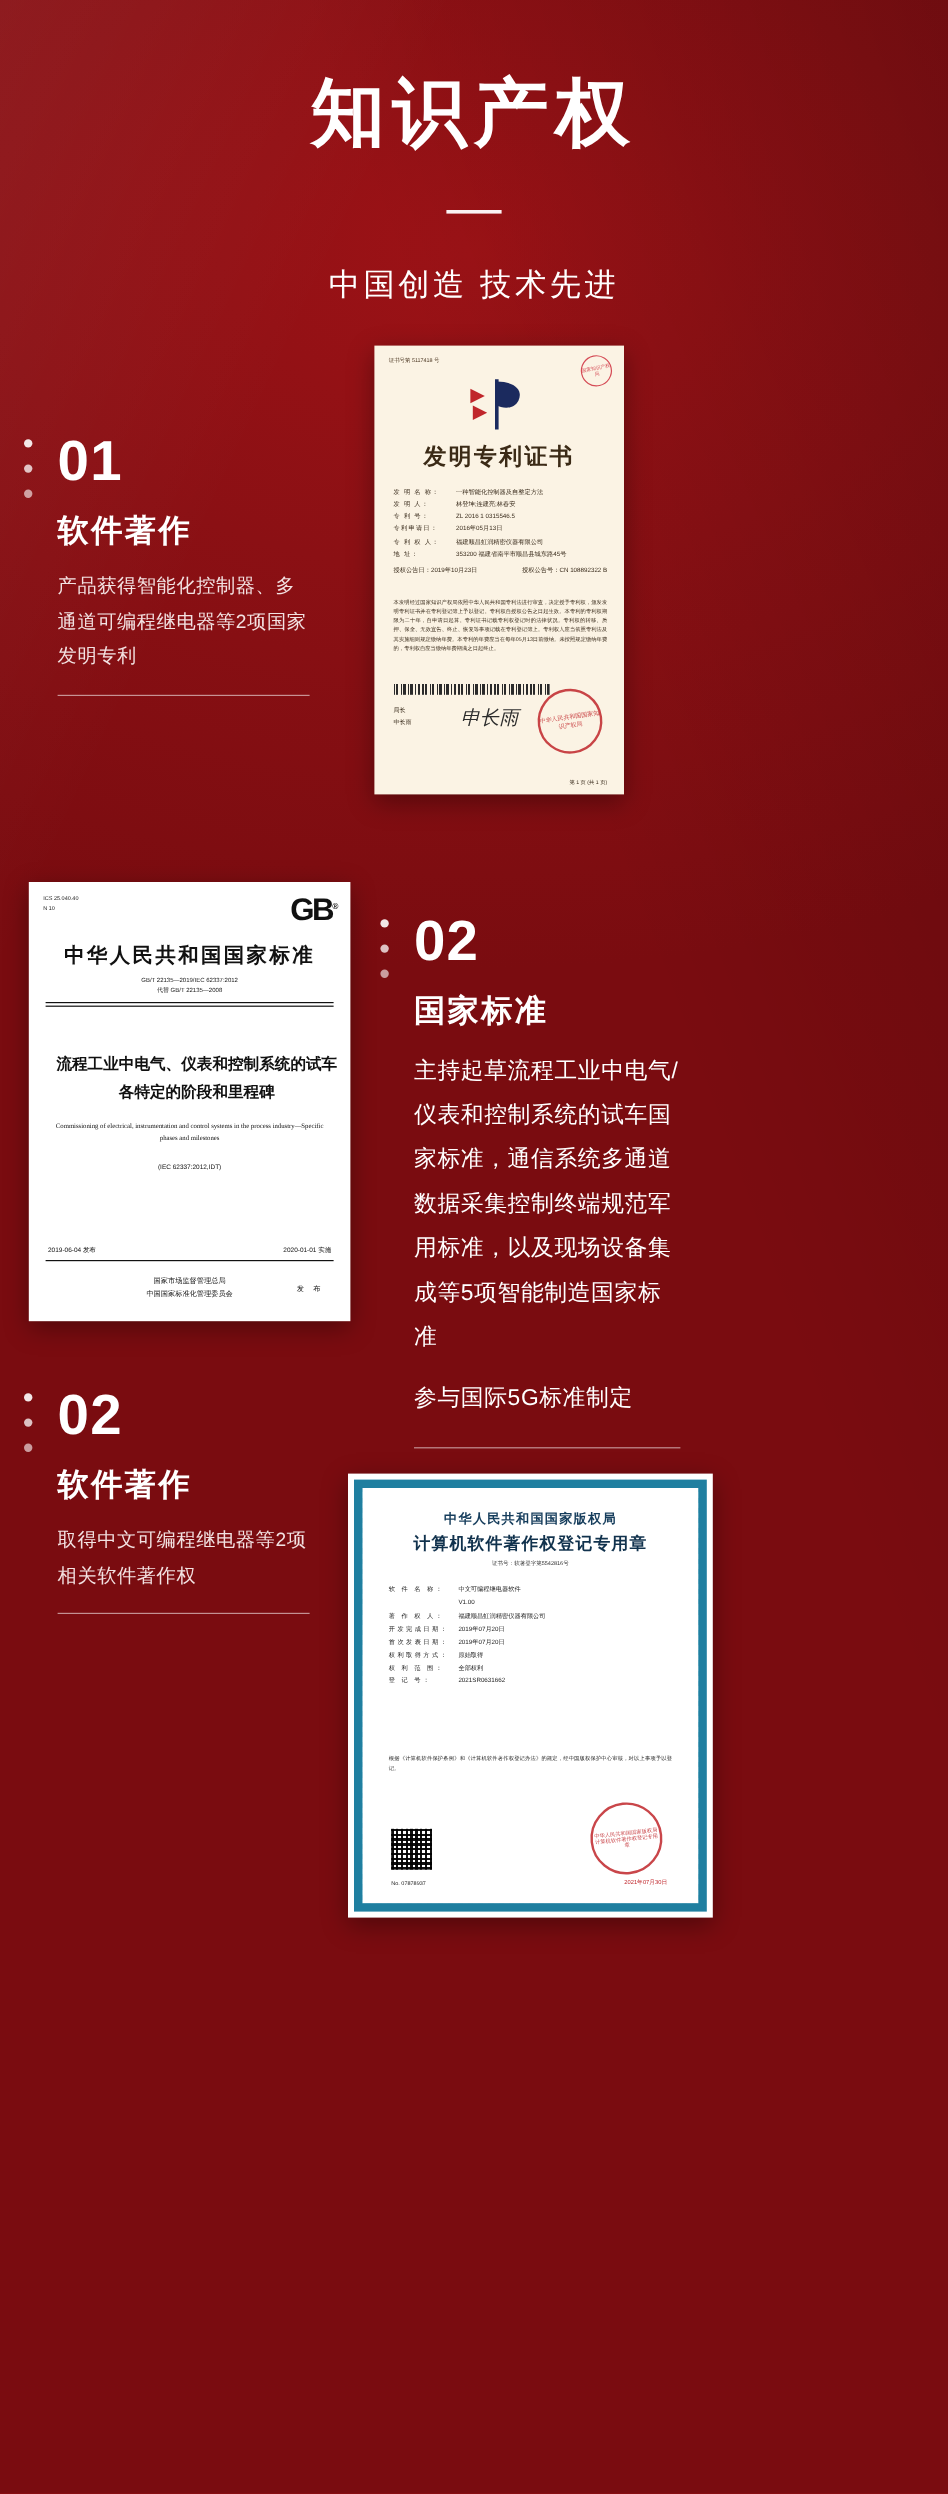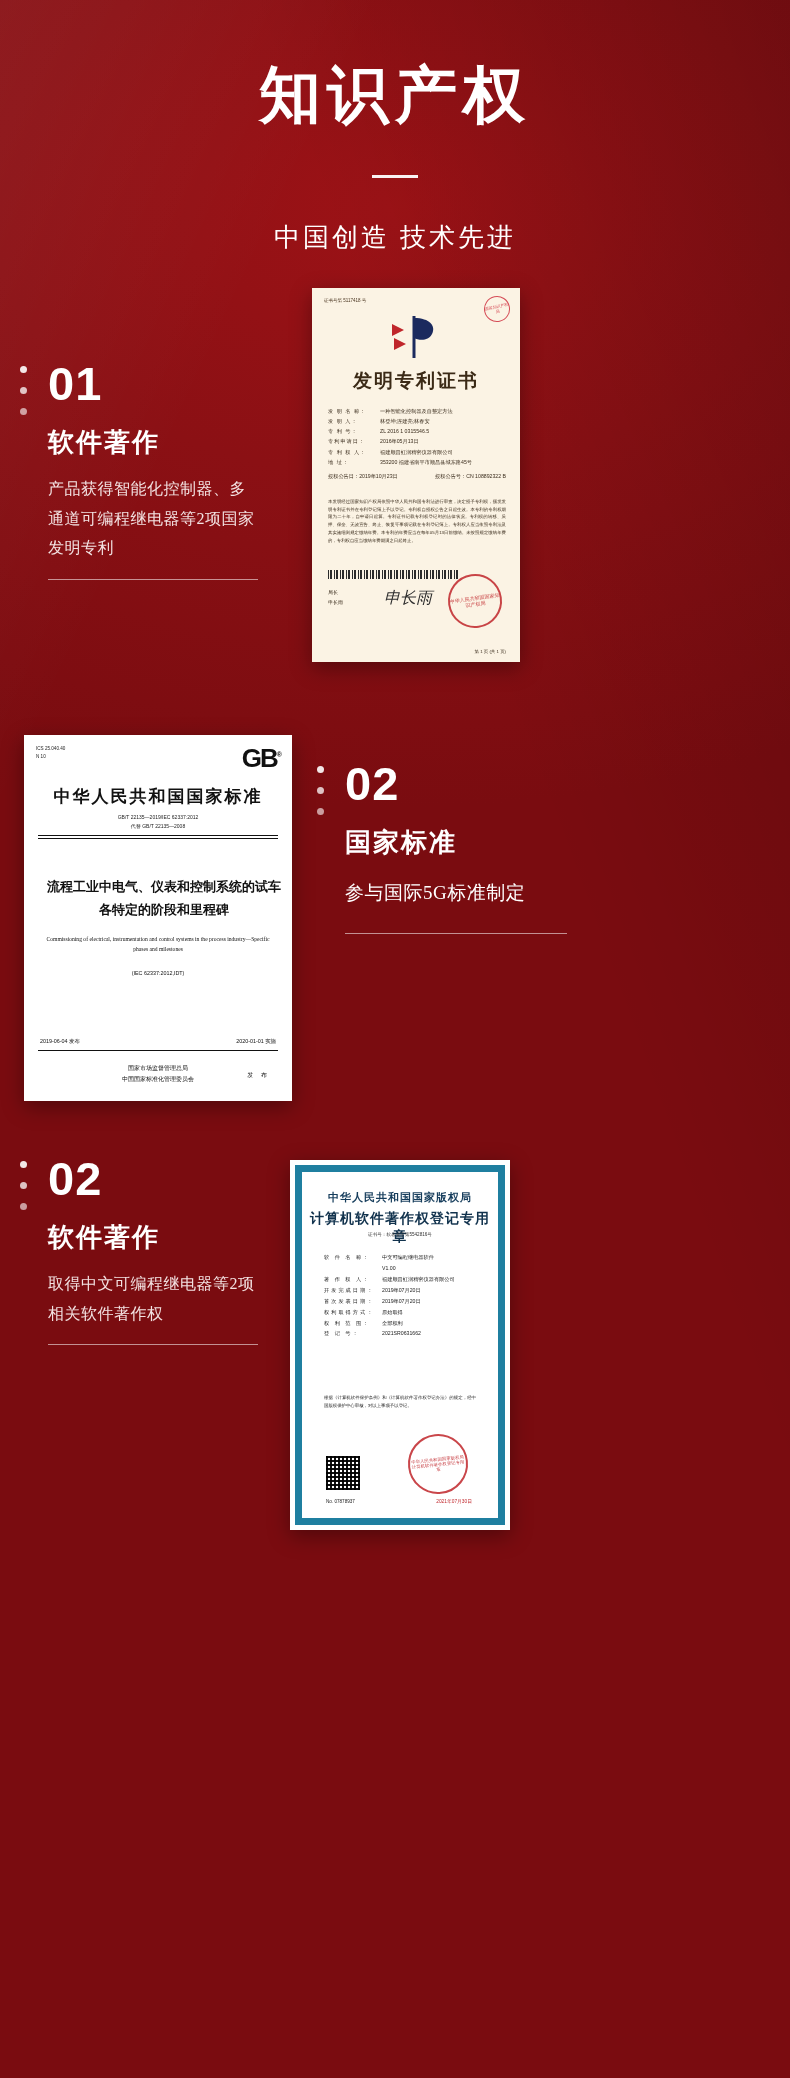--- a/index.html
+++ b/index.html
@@ -97,21 +97,20 @@
     height: 1px;
     background: rgba(255,255,255,0.55);
     margin-top: 16px;
   }
   .blk-body {
     font-size: 16px;
     line-height: 1.85;
     color: #f3e2e2;
     margin-top: 14px;
     letter-spacing: 0.5px;
-    font-family: Liberation Serif, serif;
   }
   .blk-body.big {
     font-size: 19px;
     line-height: 1.95;
     color: #ffffff;
   }
 
   
   #block1 { left: 20px; top: 360px; width: 240px; }
   #block1 .inner { padding-left: 28px; }
@@ -197,21 +196,21 @@
     position:absolute; left:22px; right:22px; top:200px; text-align:center;
     font-size:5.6px; color:#111; line-height:1.7; font-family:"Liberation Serif", serif;
   }
   .c2-iec { position:absolute; left:0; right:0; top:235px; text-align:center; font-size:5.4px; color:#111; }
   .c2-dates { position:absolute; left:16px; right:16px; bottom:56px; display:flex; justify-content:space-between; font-size:5.4px; color:#111; }
   .c2-rule3 { position:absolute; left:14px; right:14px; bottom:50px; height:1px; background:#111; }
   .c2-issuer { position:absolute; left:0; right:0; bottom:16px; text-align:center; font-size:6px; color:#111; line-height:1.8; position:absolute; }
   .c2-issuer .fabu { position:absolute; right:22px; bottom:4px; font-size:6px; letter-spacing:3px; }
 
   
-  #cert3 { left: 290px; top: 1160px; width: 220px; height: 370px; background:#ffffff; }
+  #cert3 { left: 290px; top: 1228px; width: 304px; height: 370px; background:#ffffff; }
   .c3-frame { position:absolute; inset:5px; border:7px solid #1f7fa0;
     background:
       linear-gradient(#ffffff,#ffffff) padding-box,
       repeating-linear-gradient(45deg,#2a93b4 0 3px,#7fc4d8 3px 6px) border-box;
   }
   .c3-inner { position:absolute; inset:16px; background:#ffffff; }
   .c3-t1 { position:absolute; left:0; right:0; top:14px; text-align:center; font-size:11px; font-weight:bold; color:#163d5c; letter-spacing:1px; font-family:"Liberation Serif", serif; }
   .c3-t2 { position:absolute; left:0; right:0; top:34px; text-align:center; font-size:14px; font-weight:bold; color:#11324d; letter-spacing:1px; font-family:"Liberation Serif", serif; }
   .c3-certno { position:absolute; left:0; right:0; top:56px; text-align:center; font-size:4.6px; color:#333; }
   .c3-rows { position:absolute; left:18px; right:18px; top:76px; font-size:5.2px; color:#222; line-height:2.1; }
@@ -259,20 +258,21 @@
 
   <div class="block" id="block2">
     <div class="dots">
         <span></span>
         <span></span>
         <span></span>
       </div>
     <div class="inner">
       <div class="num">02</div>
       <div class="blk-title">国家标准</div>
+      <div class="blk-body big">主持起草流程工业中电气/仪表和控制系统的试车国家标准，通信系统多通道数据采集控制终端规范军用标准，以及现场设备集成等5项智能制造国家标准</div>
       <div class="blk-body big">参与国际5G标准制定</div>
       <div class="blk-line"></div>
     </div>
   </div>
 
   <div class="block" id="block3">
     <div class="dots">
         <span></span>
         <span></span>
         <span></span>

